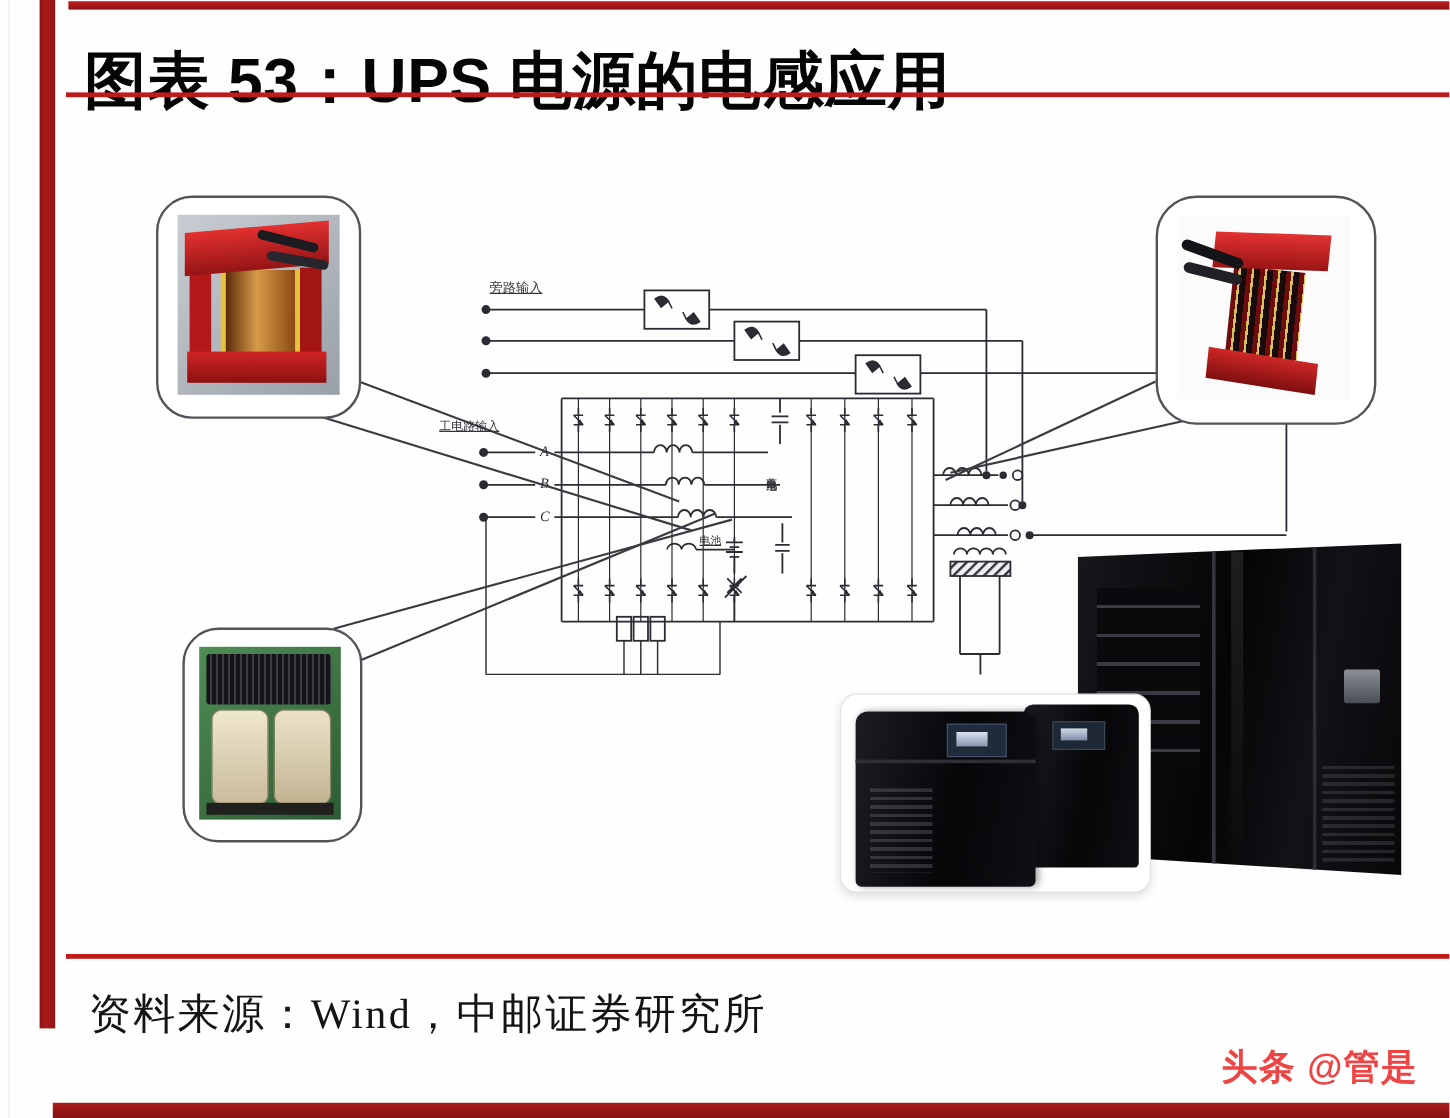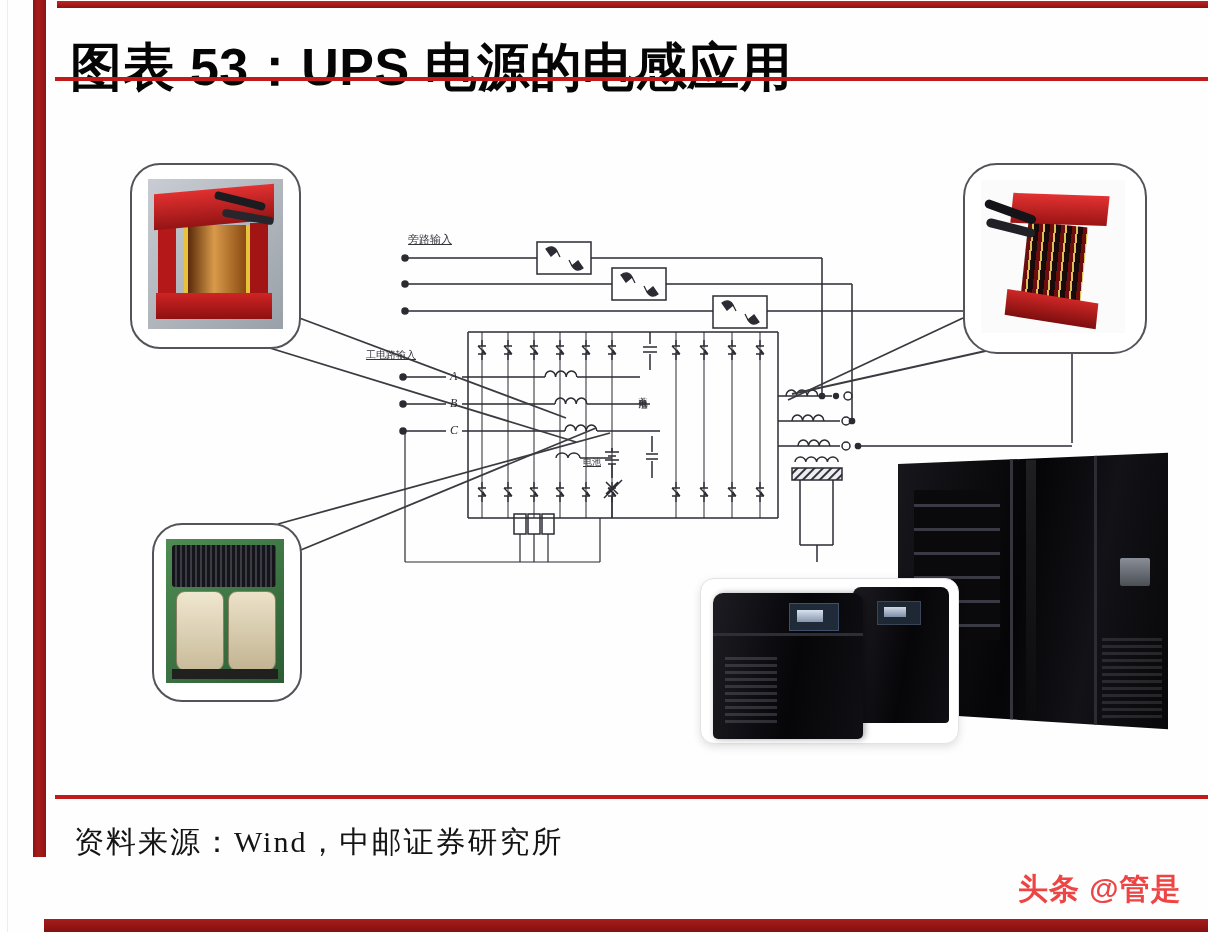--- a/index.html
+++ b/index.html
@@ -8,21 +8,21 @@
   .abs{position:absolute;}
   
   #left-bar{left:33px;top:0;width:13px;height:857px;background:linear-gradient(90deg,#8e1414,#a81c1c 40%,#8e1414);}
   #top-bar{left:57px;top:1px;width:1151px;height:7px;background:linear-gradient(#c32222,#8e1111);}
   #title-rule{left:55px;top:77px;width:1153px;height:4px;background:#c01a1a;}
   #bottom-rule{left:55px;top:795px;width:1153px;height:4px;background:#c01a1a;}
   #bottom-bar{left:44px;top:919px;width:1164px;height:13px;background:linear-gradient(#a81c1c,#841010);}
   #page-edge{left:7px;top:0;width:1px;height:932px;background:#e9eef3;}
   
   #title{left:70px;top:12px;font-size:52px;font-weight:bold;color:#050505;letter-spacing:0.5px;white-space:nowrap;margin-top:21px;}
-  #source-line{left:74px;top:822px;font-size:30px;color:#141414;font-family:"Liberation Serif", serif;white-space:nowrap;letter-spacing:2px;}
+  #source-line{left:74px;top:822px;font-size:35px;color:#141414;font-family:"Liberation Serif", serif;white-space:nowrap;letter-spacing:2px;}
   #watermark{left:1018px;top:869px;font-size:30px;font-weight:bold;color:#ef4444;white-space:nowrap;
              text-shadow:1px 1px 0 #ffffff,2px 2px 0 rgba(255,255,255,.75);letter-spacing:1px;}
   .schem-label{color:#33333b;font-size:11px;white-space:nowrap;text-decoration:underline;}
   .phase{font-family:"Liberation Serif", serif;font-style:italic;font-size:12px;color:#2b2b33;}
   #v-label{left:633px;top:390px;width:16px;height:60px;writing-mode:vertical-rl;font-size:9px;color:#33333b;letter-spacing:1px;}
   
   .bubble{border:2.5px solid #53535a;border-radius:30px;background:#fff;}
   #bubble-tl{left:130px;top:163px;width:167px;height:182px;}
   #bubble-bl{left:152px;top:523px;width:146px;height:175px;}
   #bubble-tr{left:963px;top:163px;width:180px;height:187px;border-radius:34px;}
@@ -203,21 +203,21 @@
     <line x1="990" y1="350" x2="792" y2="394"></line>
     <line x1="963" y1="318" x2="788" y2="400"></line>
   </g>
 </svg>
 
 <div class="abs schem-label" style="left:408px;top:232px;">旁路输入</div>
 <div class="abs schem-label" style="left:366px;top:348px;font-size:10px;">工电路输入</div>
 <div class="abs phase" style="left:450px;top:369px;">A</div>
 <div class="abs phase" style="left:450px;top:396px;">B</div>
 <div class="abs phase" style="left:450px;top:423px;">C</div>
-<div class="abs schem-label" style="left:583px;top:444px;font-size:9px;margin-top:12px;">电池</div>
+<div class="abs schem-label" style="left:583px;top:444px;font-size:9px;">电池</div>
 <div class="abs" id="v-label">蓄电池组</div>
 
 <div class="abs bubble" id="bubble-tl"></div>
 <div class="abs photo" id="photo-tl">
   <div class="col-l"></div>
   <div class="col-r"></div>
   <div class="coil"></div>
   <div class="plate-top"></div>
   <div class="base"></div>
   <div class="lead1"></div>

